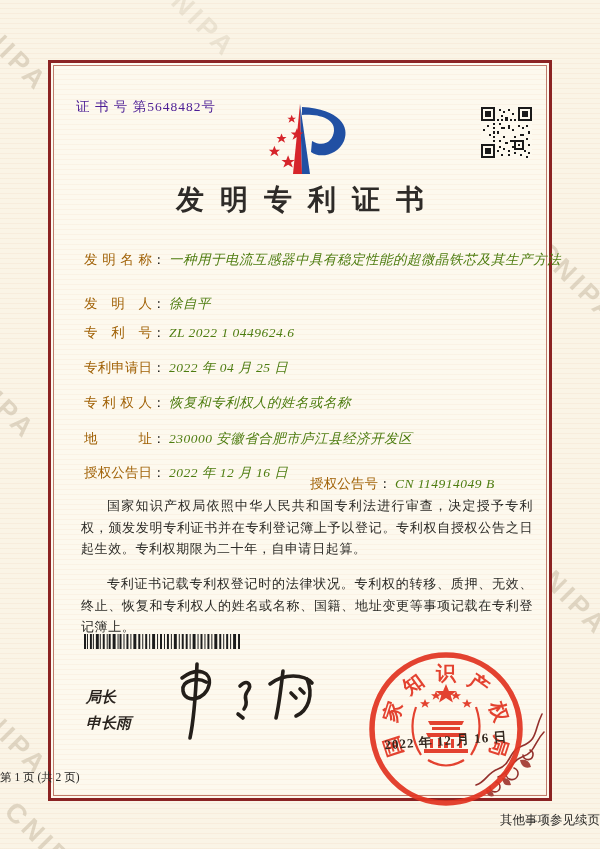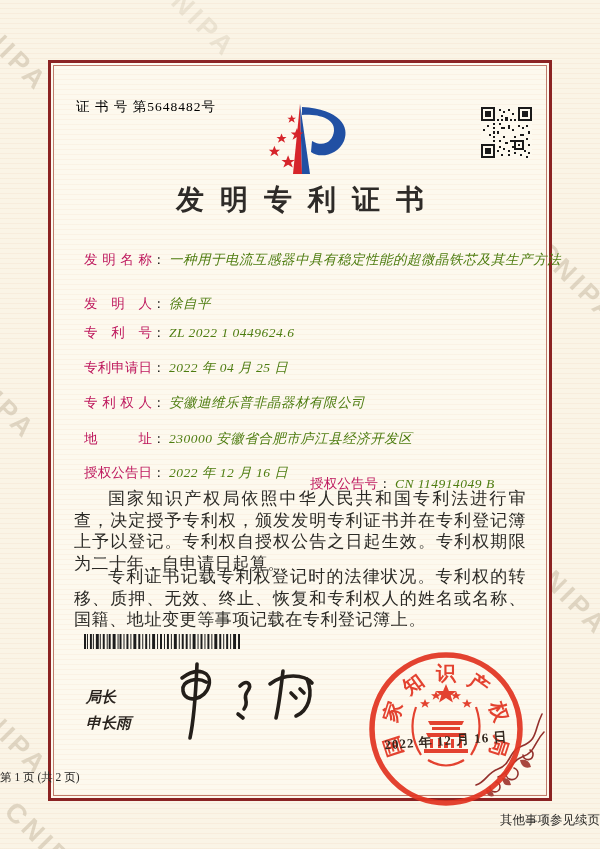--- a/index.html
+++ b/index.html
@@ -32,39 +32,39 @@
     background:#fdf9ee;
   }
   .frame::before{
     content:""; position:absolute; inset:2px; border:1px solid #c07b6b;
   }
   .frame::after{ 
     content:""; position:absolute; inset:3px;
     background:repeating-linear-gradient(0deg, rgba(230,172,132,.09) 0 1px, transparent 1px 5px);
   }
   
-  .cert-no{ position:absolute; left:76px; top:98px; font-size:13.5px; letter-spacing:1px; color:#000000; z-index:3;}
+  .cert-no{ position:absolute; left:76px; top:98px; font-size:13.5px; letter-spacing:1px; color:#4c1d95; z-index:3;}
   .logo{ position:absolute; left:252px; top:101px; width:106px; height:78px; z-index:3;}
   .qr{ position:absolute; left:481px; top:107px; width:51px; height:51px; z-index:3;}
   .title{
     position:absolute; left:0; top:181px; width:100%; z-index:3;
     text-align:center; font-size:28px; font-weight:600;
     letter-spacing:16px; text-indent:16px; color:#2e2b28; margin:0;
   }
   
   .row{ position:absolute; left:84px; width:440px; font-size:13.5px; z-index:3; white-space:nowrap;}
-  .lbl{ display:inline-block; width:68px; text-align:justify; text-align-last:justify; color:#be185d; vertical-align:top;}
+  .lbl{ display:inline-block; width:68px; text-align:justify; text-align-last:justify; color:#a16207; vertical-align:top;}
   .colon{ color:#23221f; }
   .val{ color:#4d7c0f; letter-spacing:.5px;font-style:italic; }
   .grp2{ position:absolute; left:226px; top:11px; }
   
   .para{
     position:absolute; left:74px; width:452px; z-index:3;
-    font-size:17px; line-height:21.5px; text-align:justify;
-    text-indent:2em; color:#2b2a26; letter-spacing:.6px; margin:0;
+    font-size:13px; line-height:21.5px; text-align:justify;
+    text-indent:2em; color:#2b2a26; letter-spacing:.6px; margin:7px;
   }
   
   .barcode{ position:absolute; left:84px; top:634px; width:156px; height:15px; z-index:3;}
   .signer{ position:absolute; left:86px; top:684px; z-index:3;
     font-family:"Liberation Sans","DejaVu Sans",sans-serif;
     font-weight:bold; font-size:15px; color:#2b2520; line-height:26px;font-style:italic;}
   .sig{ position:absolute; left:152px; top:658px; width:185px; height:92px; z-index:4;}
   .seal{ position:absolute; left:366px; top:649px; width:160px; height:160px; z-index:4; opacity:.93;}
   .seal-ch{ font-size:20px; font-weight:bold; fill:#e23522; font-family:"Liberation Serif",serif;}
   .seal-date{
@@ -137,21 +137,21 @@
   <div class="row" style="top:324px">
     <span class="lbl">专利号</span><span class="colon">：</span>
     <span class="val">ZL 2022 1 0449624.6</span>
   </div>
   <div class="row" style="top:359px">
     <span class="lbl">专利申请日</span><span class="colon">：</span>
     <span class="val">2022 年 04 月 25 日</span>
   </div>
   <div class="row" style="top:394px">
     <span class="lbl">专利权人</span><span class="colon">：</span>
-    <span class="val">安徽迪维乐普非晶器材有限公司</span>
+    <span class="val">恢复和专利权人的姓名或名称</span>
   </div>
   <div class="row" style="top:430px">
     <span class="lbl">地址</span><span class="colon">：</span>
     <span class="val">230000 安徽省合肥市庐江县经济开发区</span>
   </div>
   <div class="row" style="top:464px">
     <span class="lbl">授权公告日</span><span class="colon">：</span>
     <span class="val">2022 年 12 月 16 日</span>
     <span class="grp2">
       <span class="lbl">授权公告号</span><span class="colon">：</span>

